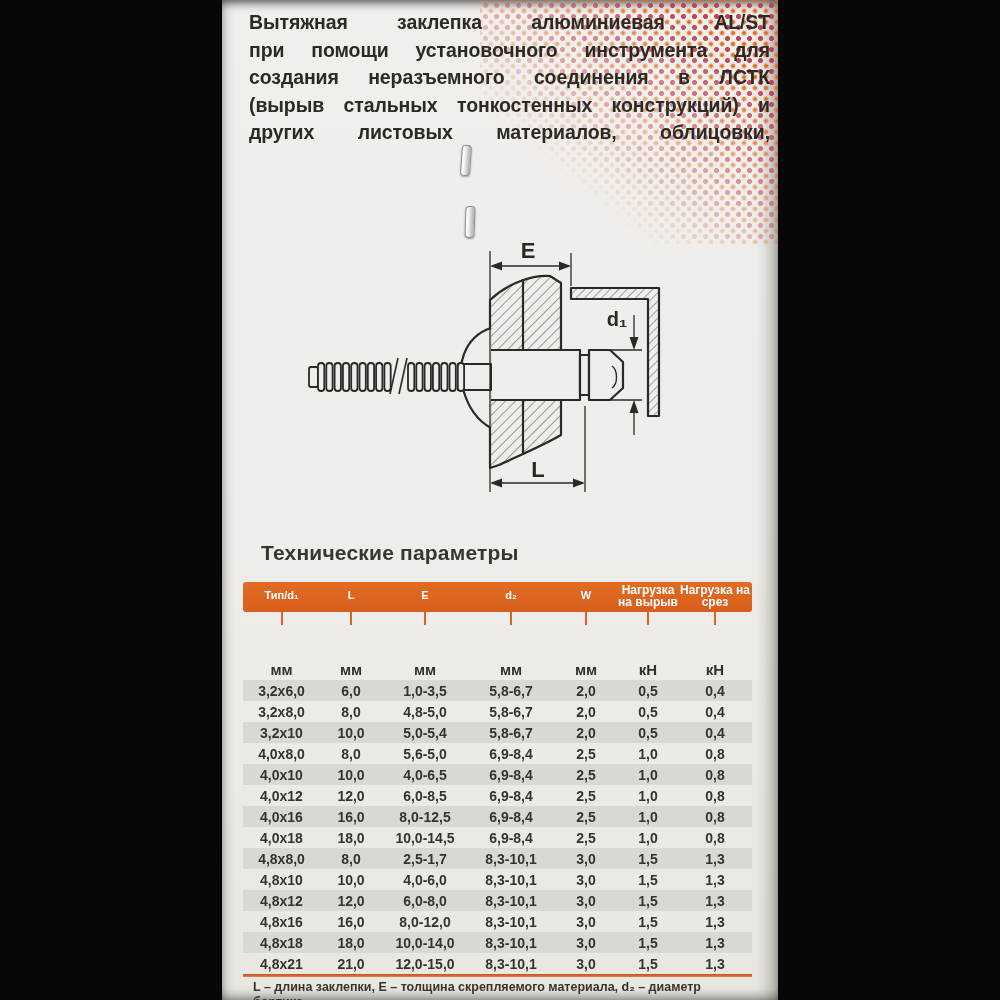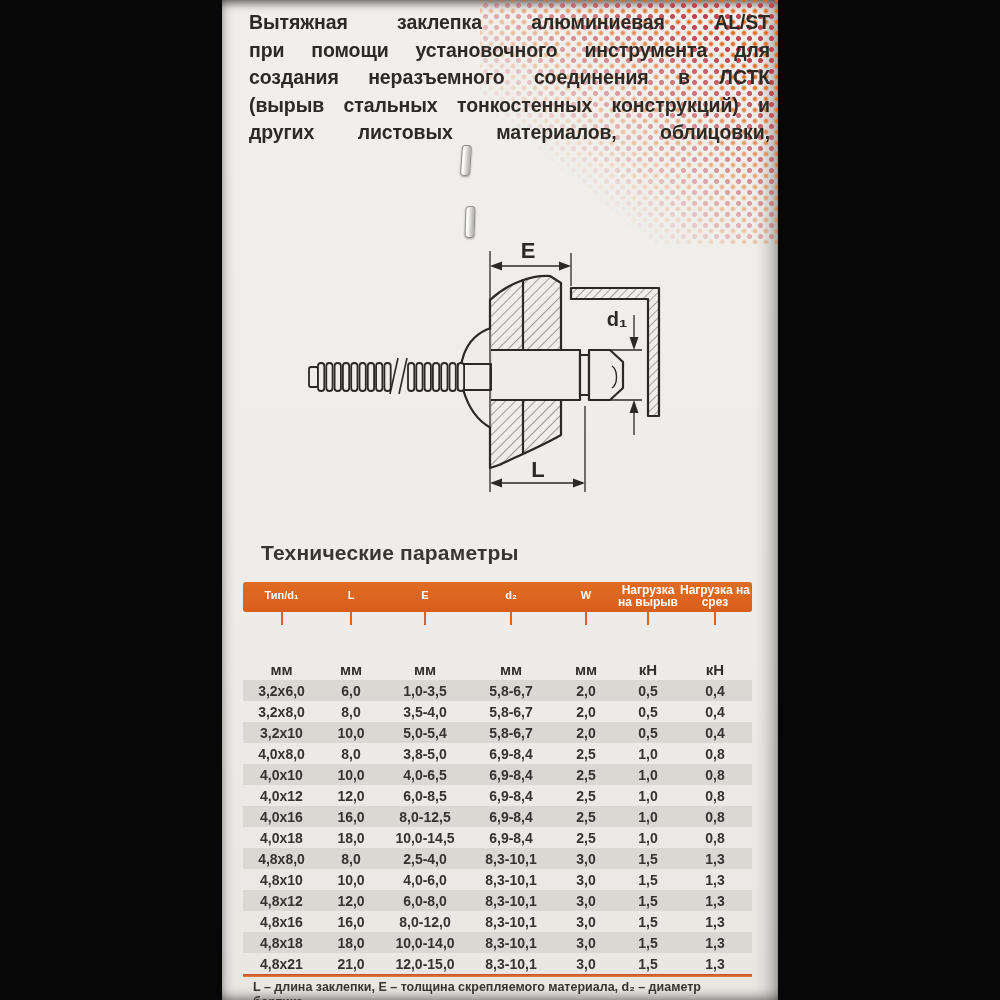--- a/index.html
+++ b/index.html
@@ -205,39 +205,39 @@
             <span>6,0</span>
             <span>1,0-3,5</span>
             <span>5,8-6,7</span>
             <span>2,0</span>
             <span>0,5</span>
             <span>0,4</span>
           </div>
           <div class="trow grid7">
             <span>3,2x8,0</span>
             <span>8,0</span>
-            <span>3,5-4,0</span>
+            <span>4,8-5,0</span>
             <span>5,8-6,7</span>
             <span>2,0</span>
             <span>0,5</span>
             <span>0,4</span>
           </div>
           <div class="trow grid7 shade">
             <span>3,2x10</span>
             <span>10,0</span>
             <span>5,0-5,4</span>
             <span>5,8-6,7</span>
             <span>2,0</span>
             <span>0,5</span>
             <span>0,4</span>
           </div>
           <div class="trow grid7">
             <span>4,0x8,0</span>
             <span>8,0</span>
-            <span>3,8-5,0</span>
+            <span>5,6-5,0</span>
             <span>6,9-8,4</span>
             <span>2,5</span>
             <span>1,0</span>
             <span>0,8</span>
           </div>
           <div class="trow grid7 shade">
             <span>4,0x10</span>
             <span>10,0</span>
             <span>4,0-6,5</span>
             <span>6,9-8,4</span>
@@ -268,21 +268,21 @@
             <span>18,0</span>
             <span>10,0-14,5</span>
             <span>6,9-8,4</span>
             <span>2,5</span>
             <span>1,0</span>
             <span>0,8</span>
           </div>
           <div class="trow grid7 shade">
             <span>4,8x8,0</span>
             <span>8,0</span>
-            <span>2,5-4,0</span>
+            <span>2,5-1,7</span>
             <span>8,3-10,1</span>
             <span>3,0</span>
             <span>1,5</span>
             <span>1,3</span>
           </div>
           <div class="trow grid7">
             <span>4,8x10</span>
             <span>10,0</span>
             <span>4,0-6,0</span>
             <span>8,3-10,1</span>

